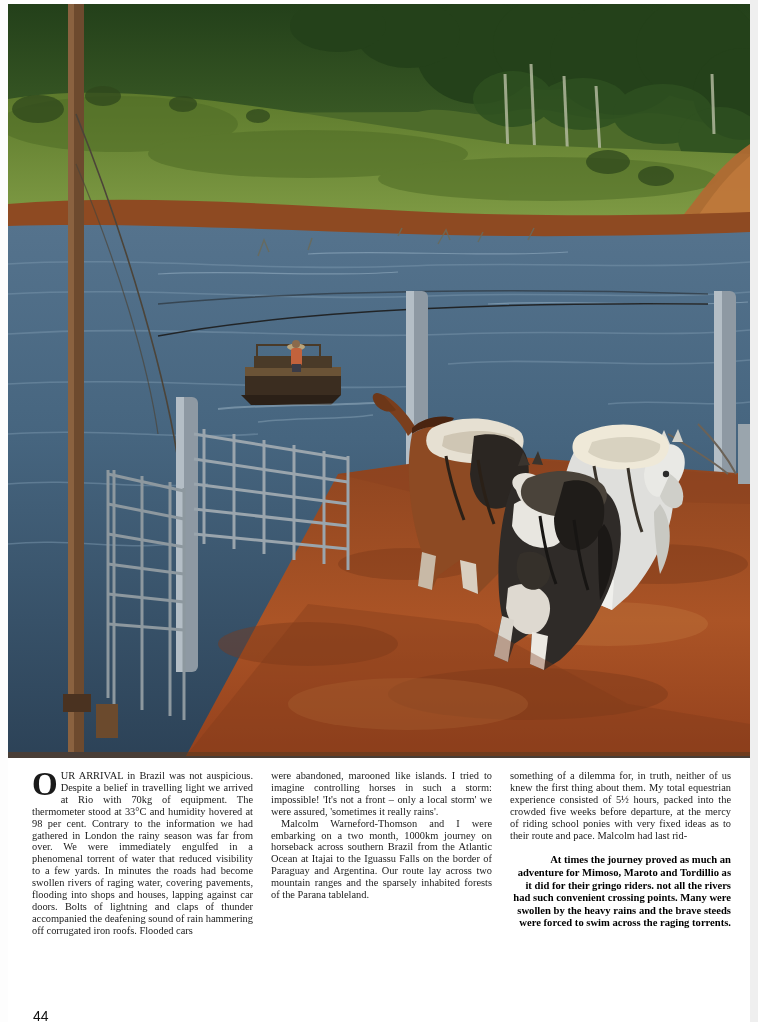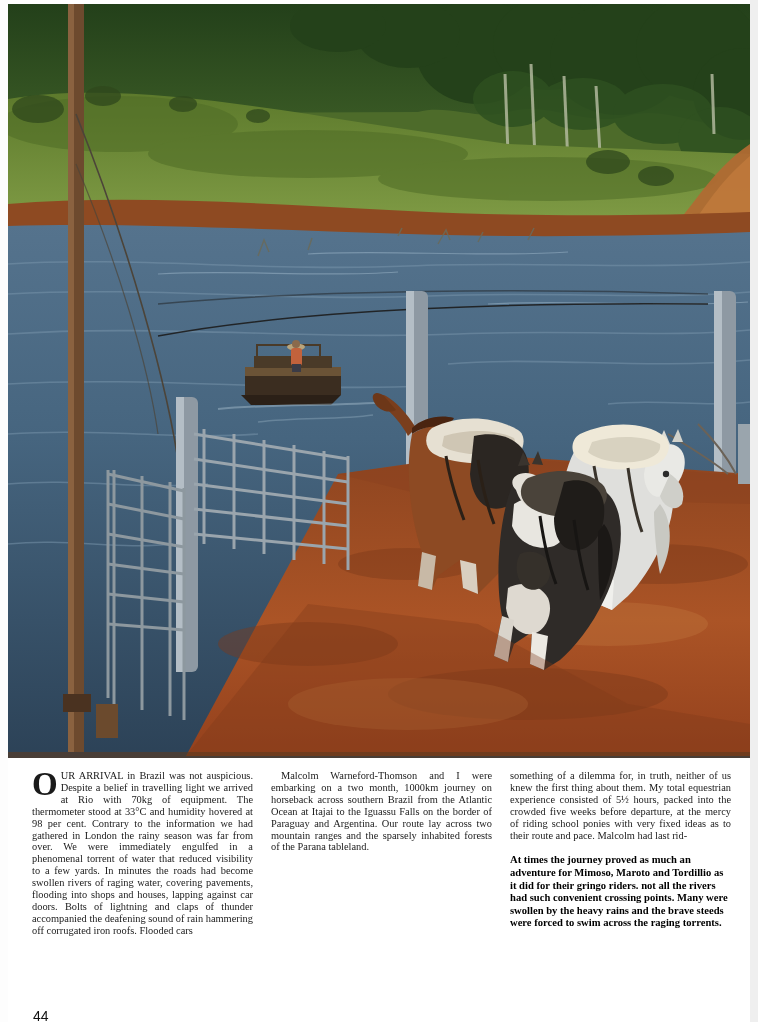--- a/index.html
+++ b/index.html
@@ -62,21 +62,21 @@
     font-weight: bold;
     padding: 1px 3px 0 0;
     font-family: "Liberation Serif", serif;
   }
   .pullquote {
     margin-top: 13px;
     font-family: "Liberation Serif", serif;
     font-weight: bold;
     font-size: 10.6px;
     line-height: 12.6px;
-    text-align: left;
+    text-align: right;
     color: #000;
   }
   .folio {
     position: absolute;
     left: 33px;
     top: 1008px;
     font-size: 14px;
     font-family: "Liberation Sans", sans-serif;
     color: #111;
   }
@@ -384,20 +384,21 @@
 
   <div class="article">
 
     <div class="col">
       <p class="first">
         <span class="dropcap">O</span><span>UR ARRIVAL in Brazil was not auspicious. Despite a belief in travelling light we arrived at Rio with 70kg of equipment. The thermometer stood at 33°C and humidity hovered at 98 per cent. Contrary to the information we had gathered in London the rainy season was far from over. We were immediately engulfed in a phenomenal torrent of water that reduced visibility to a few yards. In minutes the roads had become swollen rivers of raging water, covering pavements, flooding into shops and houses, lapping against car doors. Bolts of lightning and claps of thunder accompanied the deafening sound of rain hammering off corrugated iron roofs. Flooded cars</span>
       </p>
     </div>
 
     <div class="col">
+      <p class="first">were abandoned, marooned like islands. I tried to imagine controlling horses in such a storm: impossible! 'It's not a front – only a local storm' we were assured, 'sometimes it really rains'.</p>
       <p>Malcolm Warneford-Thomson and I were embarking on a two month, 1000km journey on horseback across southern Brazil from the Atlantic Ocean at Itajai to the Iguassu Falls on the border of Paraguay and Argentina. Our route lay across two mountain ranges and the sparsely inhabited forests of the Parana tableland.</p>
     </div>
 
     <div class="col">
       <p class="first">something of a dilemma for, in truth, neither of us knew the first thing about them. My total equestrian experience consisted of 5½ hours, packed into the crowded five weeks before departure, at the mercy of riding school ponies with very fixed ideas as to their route and pace. Malcolm had last rid-</p>
       <div class="pullquote">At times the journey proved as much an adventure for Mimoso, Maroto and Tordillio as it did for their gringo riders. not all the rivers had such convenient crossing points. Many were swollen by the heavy rains and the brave steeds were forced to swim across the raging torrents.</div>
     </div>
 
   </div>
 

